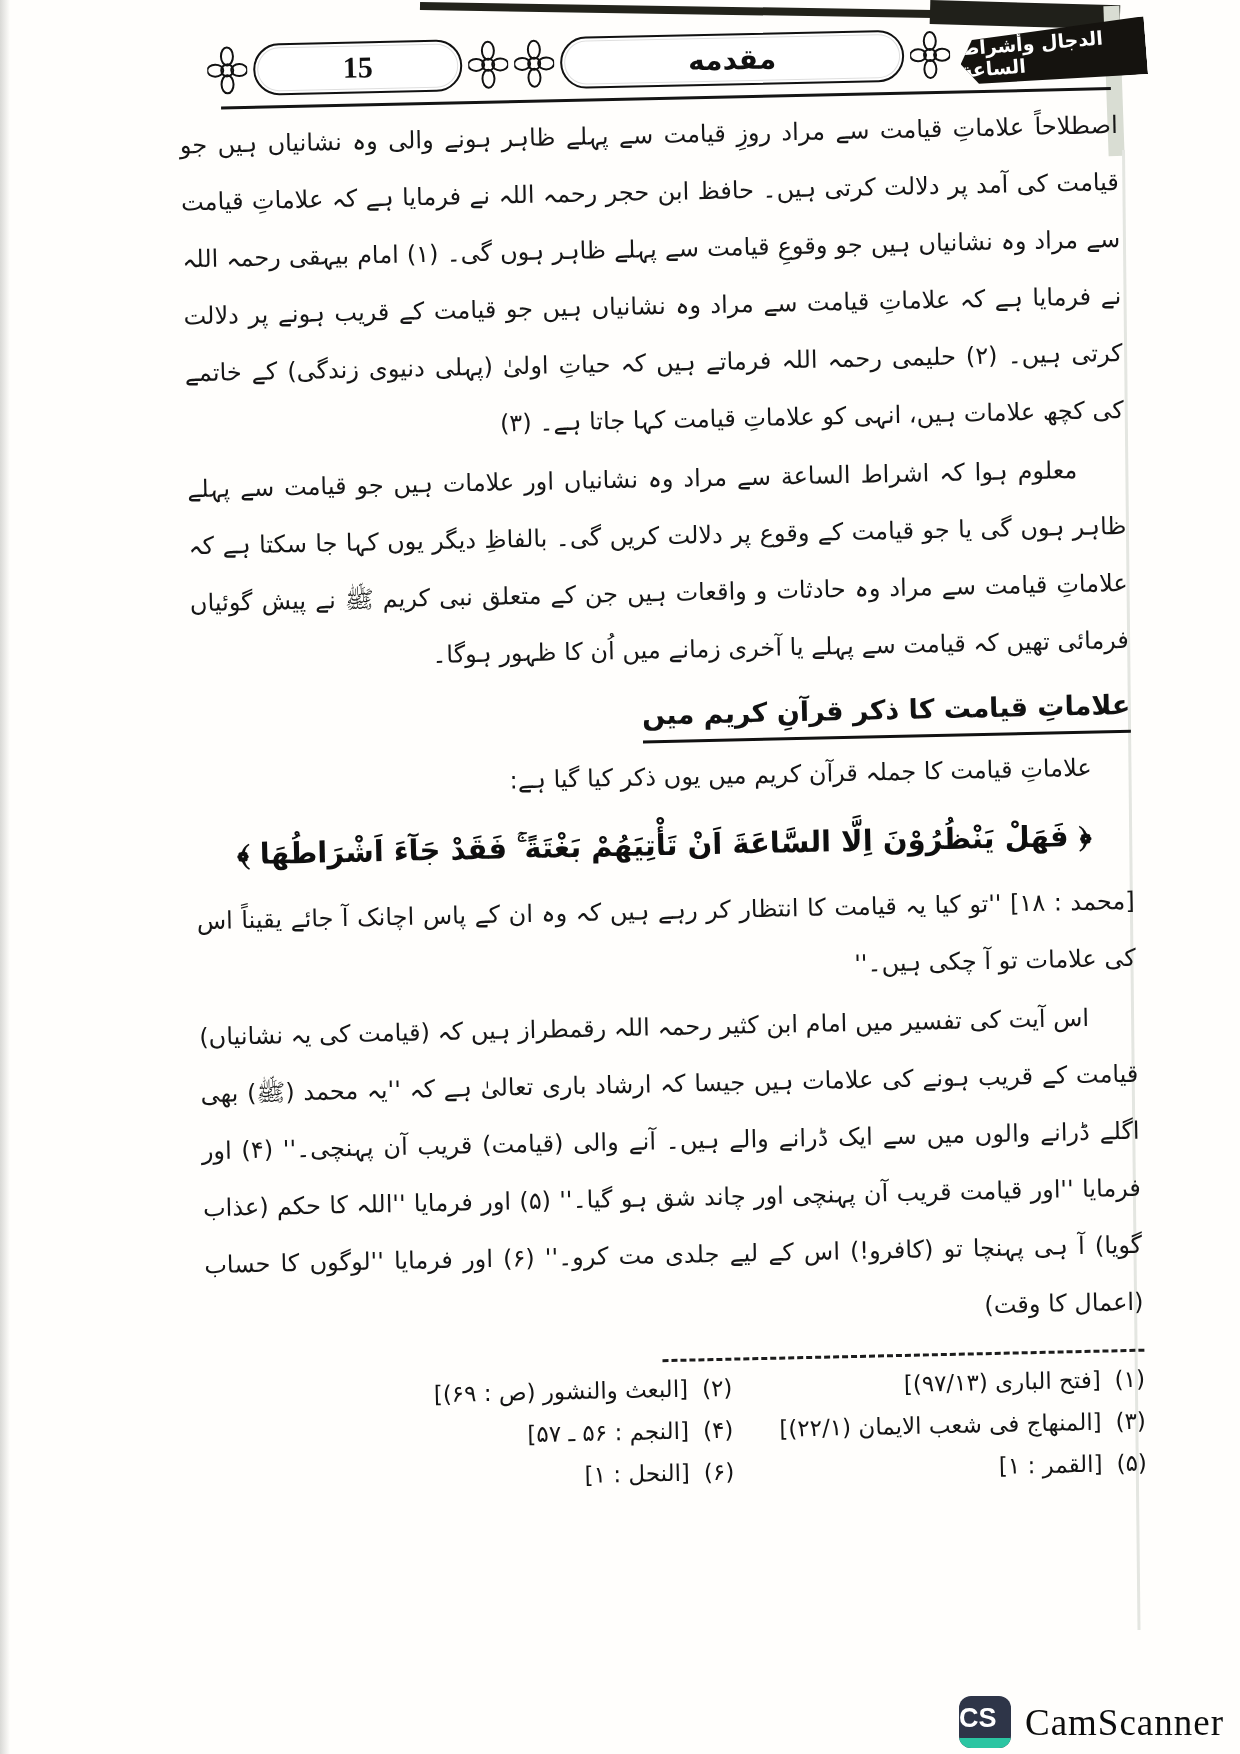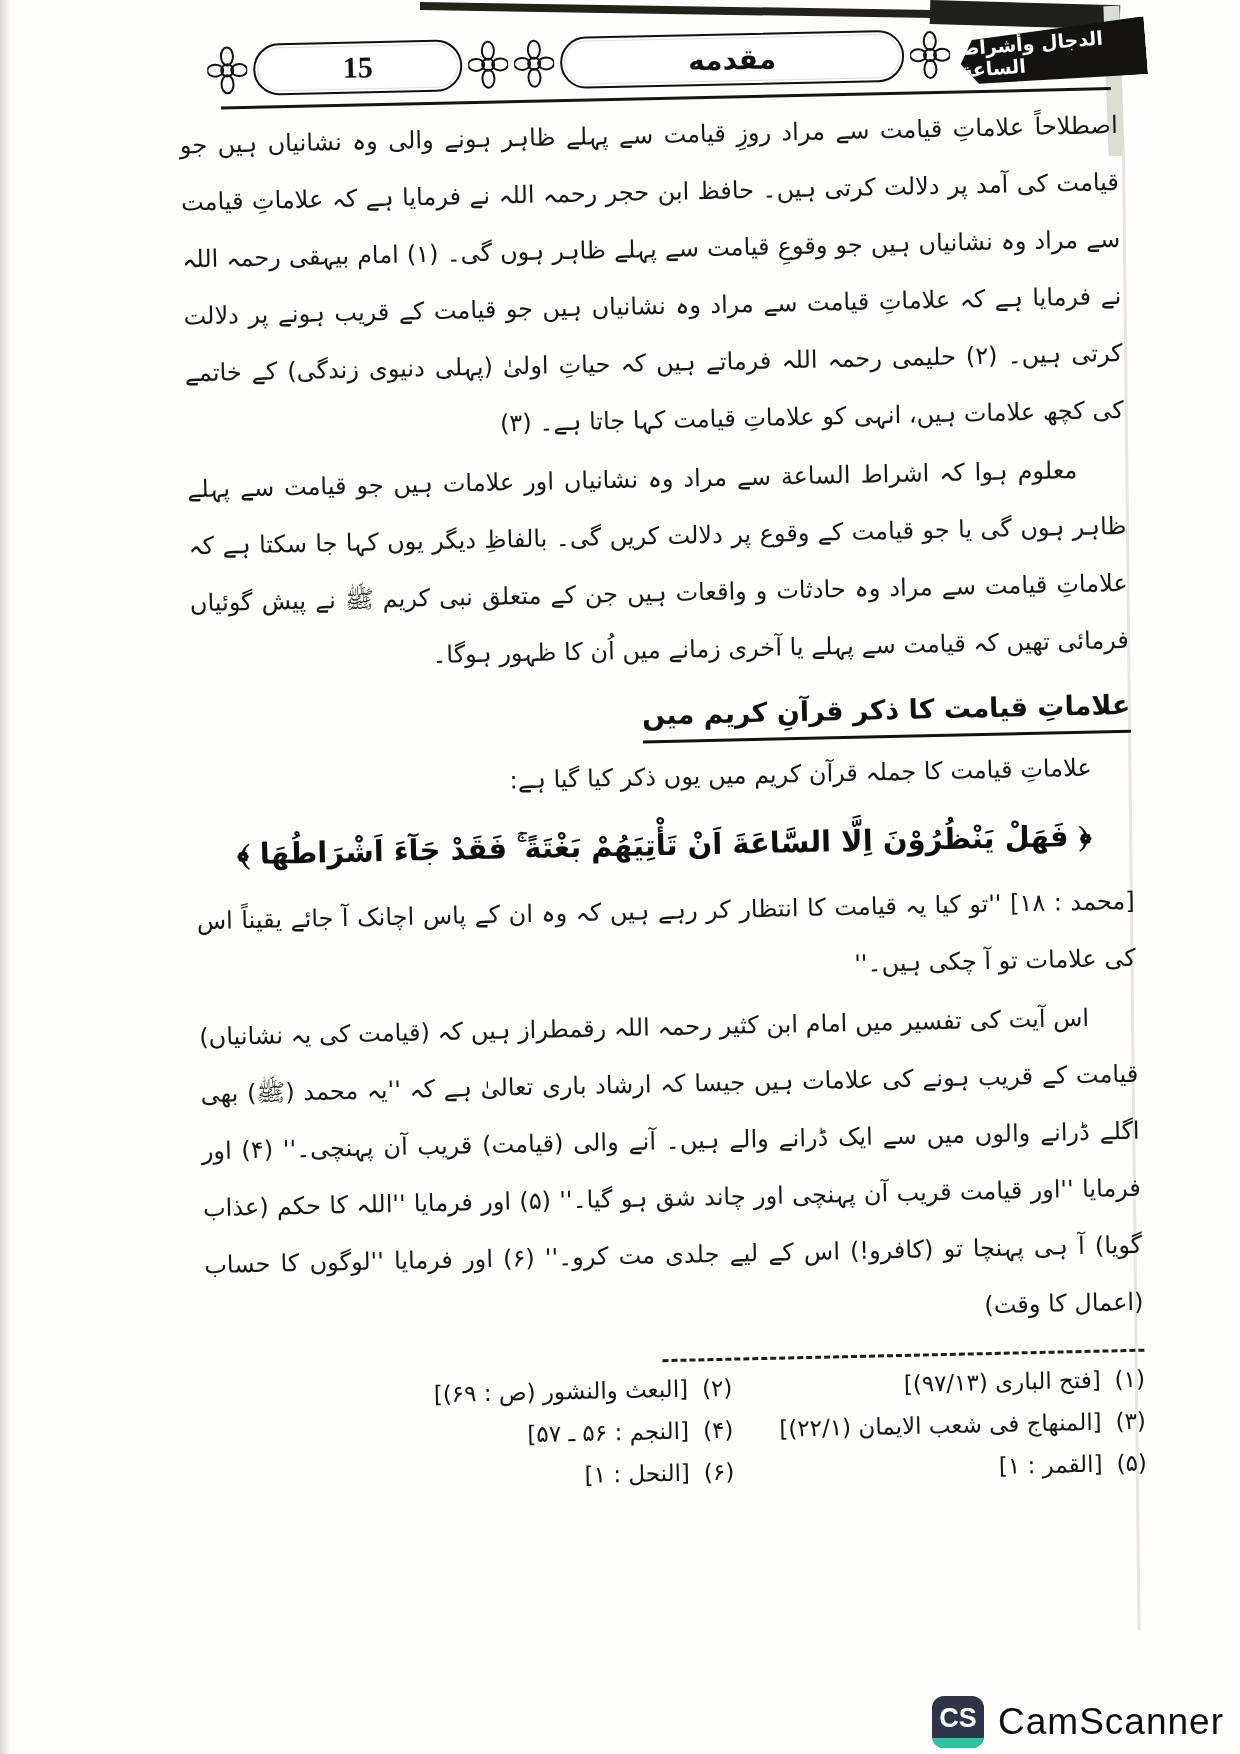--- a/index.html
+++ b/index.html
@@ -54,25 +54,25 @@
 
   
   .footnotes{margin-top:14px;display:grid;grid-template-columns:44% 56%;row-gap:16px;
     font-size:23px;color:#141414;}
   .fn{display:flex;gap:14px;align-items:baseline;}
   .fn-num{flex:0 0 auto;}
 
   
   .cs-footer{position:absolute;right:16px;bottom:6px;display:flex;align-items:center;gap:14px;}
   .cs-icon{width:52px;height:52px;border-radius:12px;background:#2e3548;position:relative;overflow:hidden;
-    display:flex;align-items:center;justify-content:center;}
+    display:flex;align-items:center;}
   .cs-icon span{color:#fff;font-weight:bold;font-size:27px;font-family:"Liberation Sans",sans-serif;
     margin-top:-7px;}
   .cs-strip{position:absolute;left:0;right:0;bottom:0;height:10px;background:#2bc5a2;}
-  .cs-name{font-family:Liberation Sans, sans-serif;font-size:37px;color:#0d0d0d;letter-spacing:1px;}
+  .cs-name{font-family:Liberation Serif, serif;font-size:37px;color:#0d0d0d;letter-spacing:1px;}
 </style>
 </head>
 <body>
 
 <div class="page">
 
   <div class="edge-top-thin"></div>
   <div class="edge-top-thick"></div>
   <div class="edge-right-green"></div>
   <div class="edge-right-line"></div>

